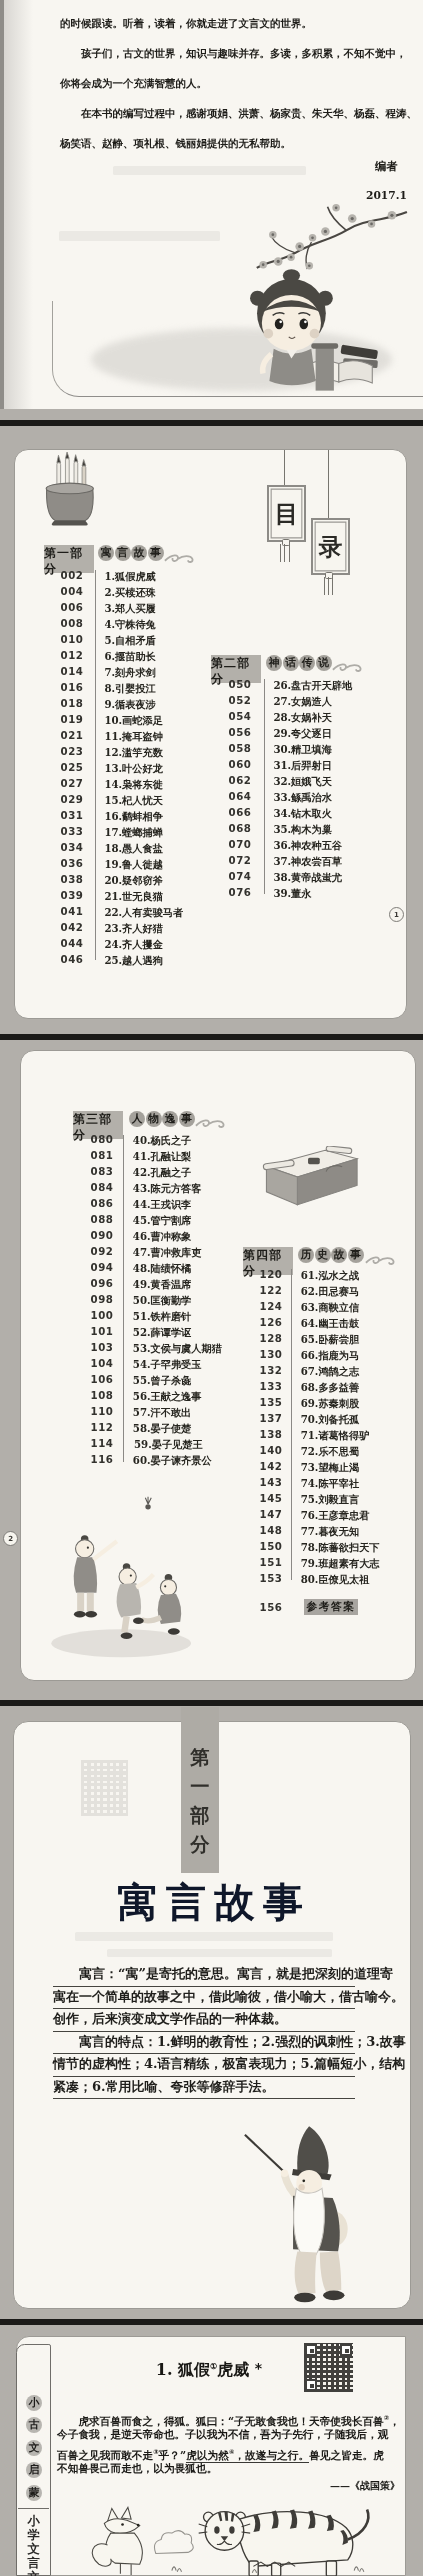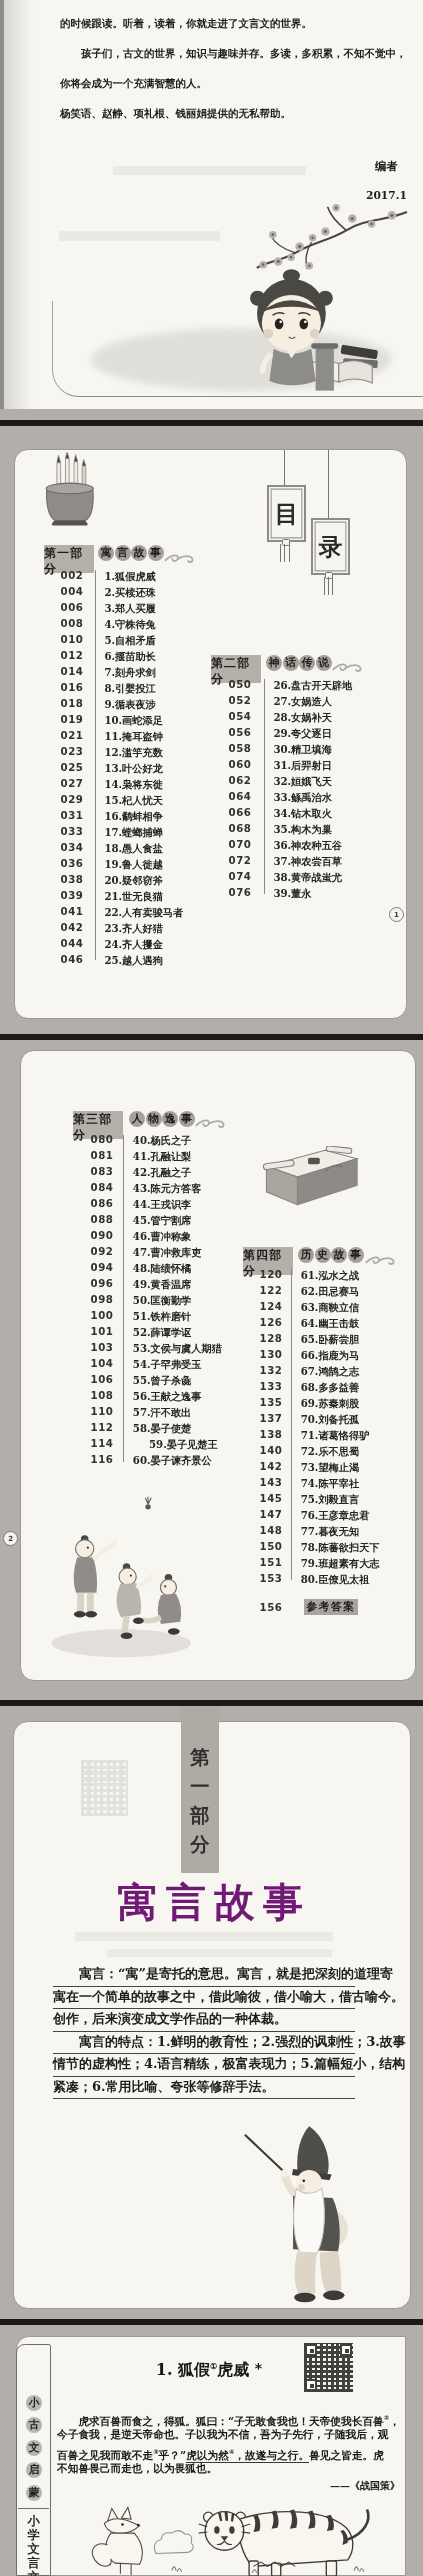--- a/index.html
+++ b/index.html
@@ -38,21 +38,21 @@
   .pgmark{position:absolute;width:13px;height:13px;border:1.1px solid #7e7c78;border-radius:50%;background:#f6f4ee;
           color:#3a3935;font-family:"DejaVu Sans","Liberation Sans",sans-serif;font-size:7px;font-weight:700;
           display:flex;align-items:center;justify-content:center;}
   .ansnum{position:absolute;width:54px;text-align:center;font-family:"DejaVu Sans","Liberation Sans",sans-serif;
           font-size:10.2px;font-weight:600;color:#33322e;letter-spacing:0.5px;height:16px;line-height:16px;}
   .ansbox{position:absolute;height:16px;line-height:16px;background:#a8a5a0;color:#1e1d19;text-align:center;
           font-size:10.7px;font-weight:700;letter-spacing:1.6px;}
   
   .vband{position:absolute;background:#aeaba5;}
   .bigtitle{position:absolute;text-align:center;font-family:"DejaVu Sans","Liberation Sans",sans-serif;
-            font-size:40px;font-weight:800;letter-spacing:8.6px;color:#701a75;white-space:nowrap;}
+            font-size:40px;font-weight:800;letter-spacing:8.6px;color:#0f172a;white-space:nowrap;}
   .dlines{position:absolute;}
   .dline{height:21.5px;line-height:20.4px;border-bottom:1.1px solid #45443f;font-size:13px;font-weight:700;
          color:#1f1e1b;white-space:nowrap;}
   .bleed{position:absolute;background:#55534e;opacity:.08;border-radius:1.6px;}
   .bleed-qr{position:absolute;opacity:.10;background-image:
       repeating-linear-gradient(0deg,#33322e 0 3.2px,transparent 3.2px 5.9px),
       repeating-linear-gradient(90deg,#33322e 0 3.2px,transparent 3.2px 6.4px);}
   
   .tab{position:absolute;border:1.1px solid #6f6d69;border-radius:8.6px 2.1px 0 0;background:#f8f6f1;box-sizing:border-box;}
   .tab-circ{position:absolute;width:16px;height:16px;border-radius:50%;background:#b7b5b0;color:#1d1c1a;
@@ -81,20 +81,21 @@
 
   <div class="page" style="left:0;top:0;width:424px;height:409px;border:none;">
     <div class="edge-dark" style="left:0;top:0;width:4.3px;height:409px;"></div>
     <div class="edge-grad" style="left:4.3px;top:0;width:29px;height:409px;"></div>
   </div>
   <div class="pref-lines">
 
   <div class="pref-line">的时候跟读。听着，读着，你就走进了文言文的世界。</div>
       <div class="pref-line">　　孩子们，古文的世界，知识与趣味并存。多读，多积累，不知不觉中，</div>
       <div class="pref-line">你将会成为一个充满智慧的人。</div>
+      <div class="pref-line">　　在本书的编写过程中，感谢项娟、洪萧、杨家贵、朱天华、杨磊、程涛、</div>
       <div class="pref-line">杨笑语、赵静、项礼根、钱丽娟提供的无私帮助。</div>
     </div>
   <div class="sig" style="left:375px;top:159px;">编者</div>
   <div class="sig" style="left:366px;top:189px;font-size:10.7px;">2017.1</div>
   <div class="bleed" style="left:113px;top:166px;width:193px;height:8.6px;"></div>
   <div class="bleed" style="left:59px;top:231px;width:161px;height:9.7px;"></div>
 
   <div class="wash" style="left:91px;top:328px;width:301px;height:63px;"></div>
 
   <svg class="abs" style="left:231px;top:197px;" width="177" height="86" viewBox="0 0 330 160">
@@ -532,21 +533,21 @@
         <span class="ttl" style="margin-left:3.8px;">57.汗不敢出</span>
       </div>
 
       <div class="trow">
         <span class="num">112</span>
         <span class="ttl" style="margin-left:3.8px;">58.晏子使楚</span>
       </div>
 
       <div class="trow">
         <span class="num">114</span>
-        <span class="ttl" style="margin-left:20px;text-align:right;">59.晏子见楚王</span>
+        <span class="ttl" style="margin-left:5px;text-align:right;">59.晏子见楚王</span>
       </div>
 
       <div class="trow">
         <span class="num">116</span>
         <span class="ttl" style="margin-left:3.8px;">60.晏子谏齐景公</span>
       </div>
     </div>
 
   <svg class="abs" style="left:262px;top:1146px;" width="99" height="64" viewBox="0 0 185 120">
     <polygon points="8,38 118,8 178,24 66,58" fill="#f0ede6" stroke="#85837f" stroke-width="2"></polygon>

